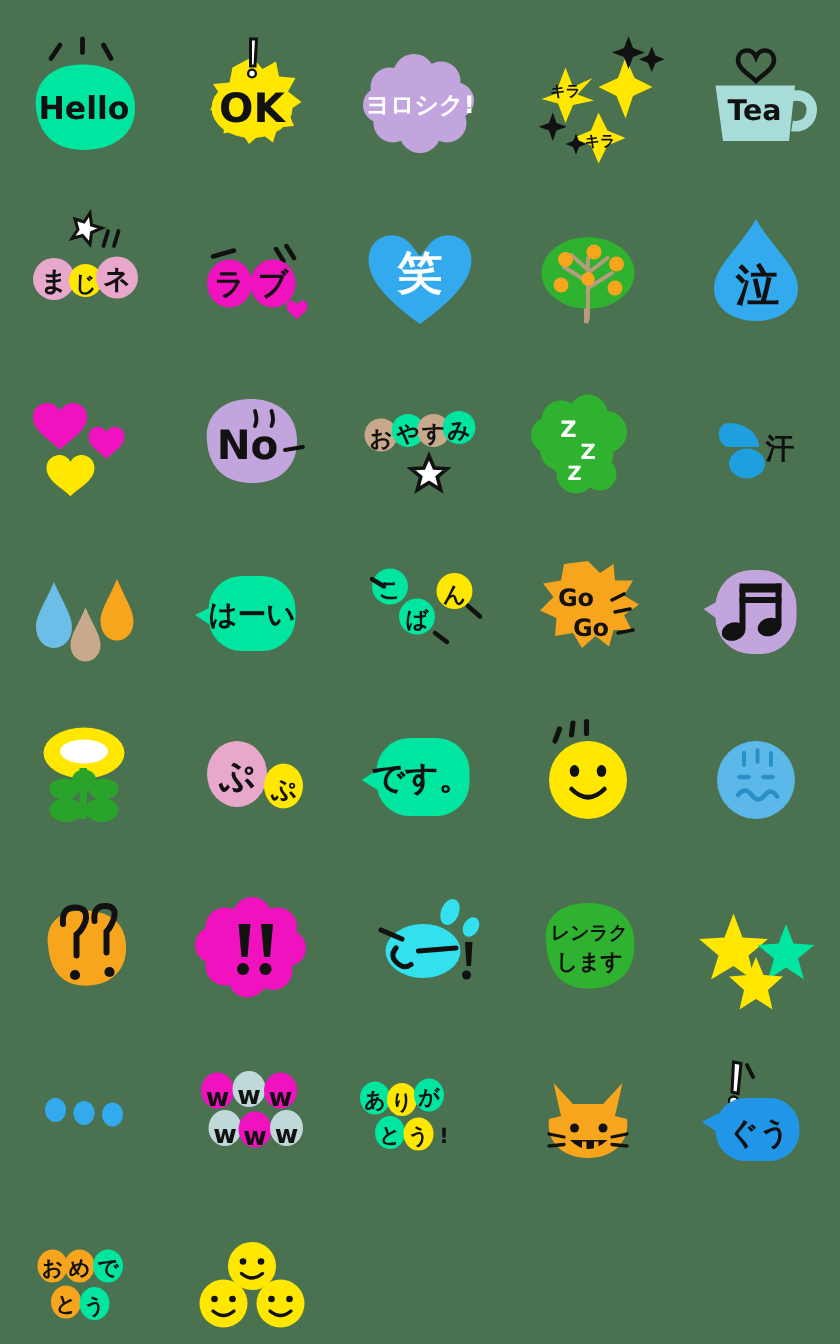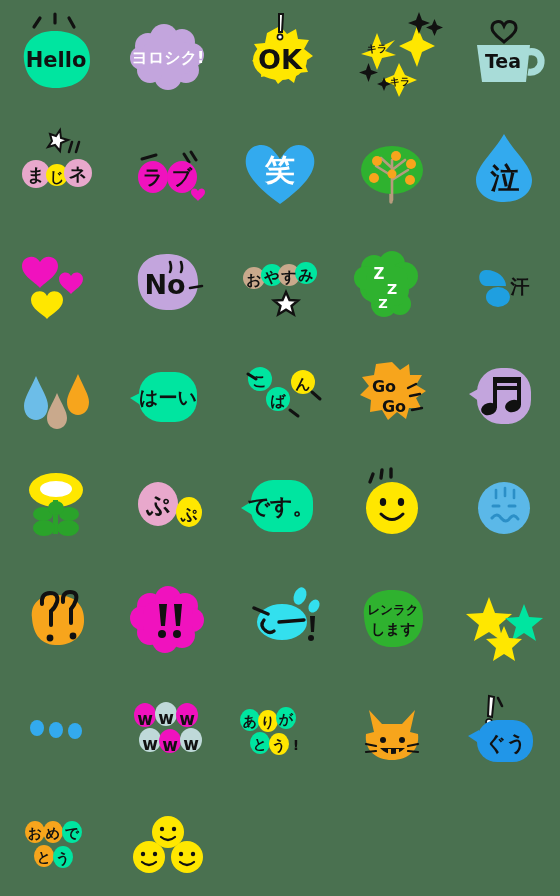--- a/index.html
+++ b/index.html
@@ -20,20 +20,21 @@
     width: 560px;
     height: 896px;
   }
   .cell {
     position: relative;
     width: 112px;
     height: 112px;
     display: flex;
     align-items: center;
     justify-content: flex-start;
+    margin-top: 12px;
   }
   .cell svg {
     display: block;
     width: 112px;
     height: 112px;
   }
   .hw {
     font-family: "DejaVu Sans", sans-serif;
     font-weight: bold;
   }
@@ -48,46 +49,46 @@
       <g stroke="#111" stroke-width="3.2" stroke-linecap="round">
         <line x1="34" y1="27" x2="40" y2="18"></line>
           <line x1="55" y1="23" x2="55" y2="14"></line>
           <line x1="74" y1="27" x2="69" y2="18"></line>
       </g>
       <path d="M24 60 C22 40 38 30 57 31 C79 32 91 44 90 62 C89 79 74 88 56 88 C37 88 26 78 24 60 Z" fill="#00e5a0"></path>
       <text class="hw" x="56" y="67" font-size="21" fill="#111" text-anchor="middle" font-family="'DejaVu Sans',sans-serif">Hello</text>
     </svg>
   </div>
 
+  <div class="cell" title="OK">
+    <svg viewBox="0 0 112 112">
+      <path d="M56 26 l7 8 9-5 2 10 11 1 -5 9 9 7 -9 6 4 10 -11 1 -3 10 -8-6 -8 7 -6-9 -11 2 1-11 -10-5 8-8 -6-9 11-1 2-10z" fill="#ffe700"></path>
+      <ellipse cx="56" cy="60" rx="27" ry="20" fill="#ffe700"></ellipse>
+      <g>
+        <path d="M55 14 l4 0 -1 18 -3 0 z" fill="#fff" stroke="#111" stroke-width="2"></path>
+        <circle cx="56" cy="37" r="2.6" fill="#fff" stroke="#111" stroke-width="1.6"></circle>
+      </g>
+      <text class="hw" x="56" y="69" font-size="27" fill="#111" text-anchor="middle" font-family="'DejaVu Sans',sans-serif">OK</text>
+    </svg>
+  </div>
+
   <div class="cell" title="ヨロシク!">
     <svg viewBox="0 0 112 112">
       <g fill="#c3a5dd">
         <circle cx="36" cy="46" r="13"></circle>
           <circle cx="52" cy="38" r="14"></circle>
           <circle cx="70" cy="42" r="13"></circle>
         <circle cx="80" cy="55" r="12"></circle>
           <circle cx="74" cy="70" r="13"></circle>
           <circle cx="56" cy="76" r="14"></circle>
         <circle cx="38" cy="70" r="13"></circle>
           <circle cx="30" cy="58" r="12"></circle>
           <rect x="30" y="42" width="52" height="32" rx="10"></rect>
       </g>
       <text class="hw" x="56" y="63" font-size="16" fill="#fff" text-anchor="middle" font-family="'DejaVu Sans',sans-serif">ヨロシク!</text>
-    </svg>
-  </div>
-
-  <div class="cell" title="OK">
-    <svg viewBox="0 0 112 112">
-      <path d="M56 26 l7 8 9-5 2 10 11 1 -5 9 9 7 -9 6 4 10 -11 1 -3 10 -8-6 -8 7 -6-9 -11 2 1-11 -10-5 8-8 -6-9 11-1 2-10z" fill="#ffe700"></path>
-      <ellipse cx="56" cy="60" rx="27" ry="20" fill="#ffe700"></ellipse>
-      <g>
-        <path d="M55 14 l4 0 -1 18 -3 0 z" fill="#fff" stroke="#111" stroke-width="2"></path>
-        <circle cx="56" cy="37" r="2.6" fill="#fff" stroke="#111" stroke-width="1.6"></circle>
-      </g>
-      <text class="hw" x="56" y="69" font-size="27" fill="#111" text-anchor="middle" font-family="'DejaVu Sans',sans-serif">OK</text>
     </svg>
   </div>
 
   <div class="cell" title="キラ キラ">
     <svg viewBox="0 0 112 112">
       <g fill="#ffe700">
         <path d="M36 46 L41 33 L46 46 L59 40 L49 51 L60 55 L46 58 L41 70 L36 57 L25 54 L36 50 Z"></path>
         <path d="M76 40 L81 26 L87 40 L99 46 L86 52 L81 67 L75 52 L63 46 Z"></path>
         <path d="M58 75 L63 63 L69 75 L81 80 L69 85 L63 97 L58 85 L46 80 Z"></path>
       </g>

